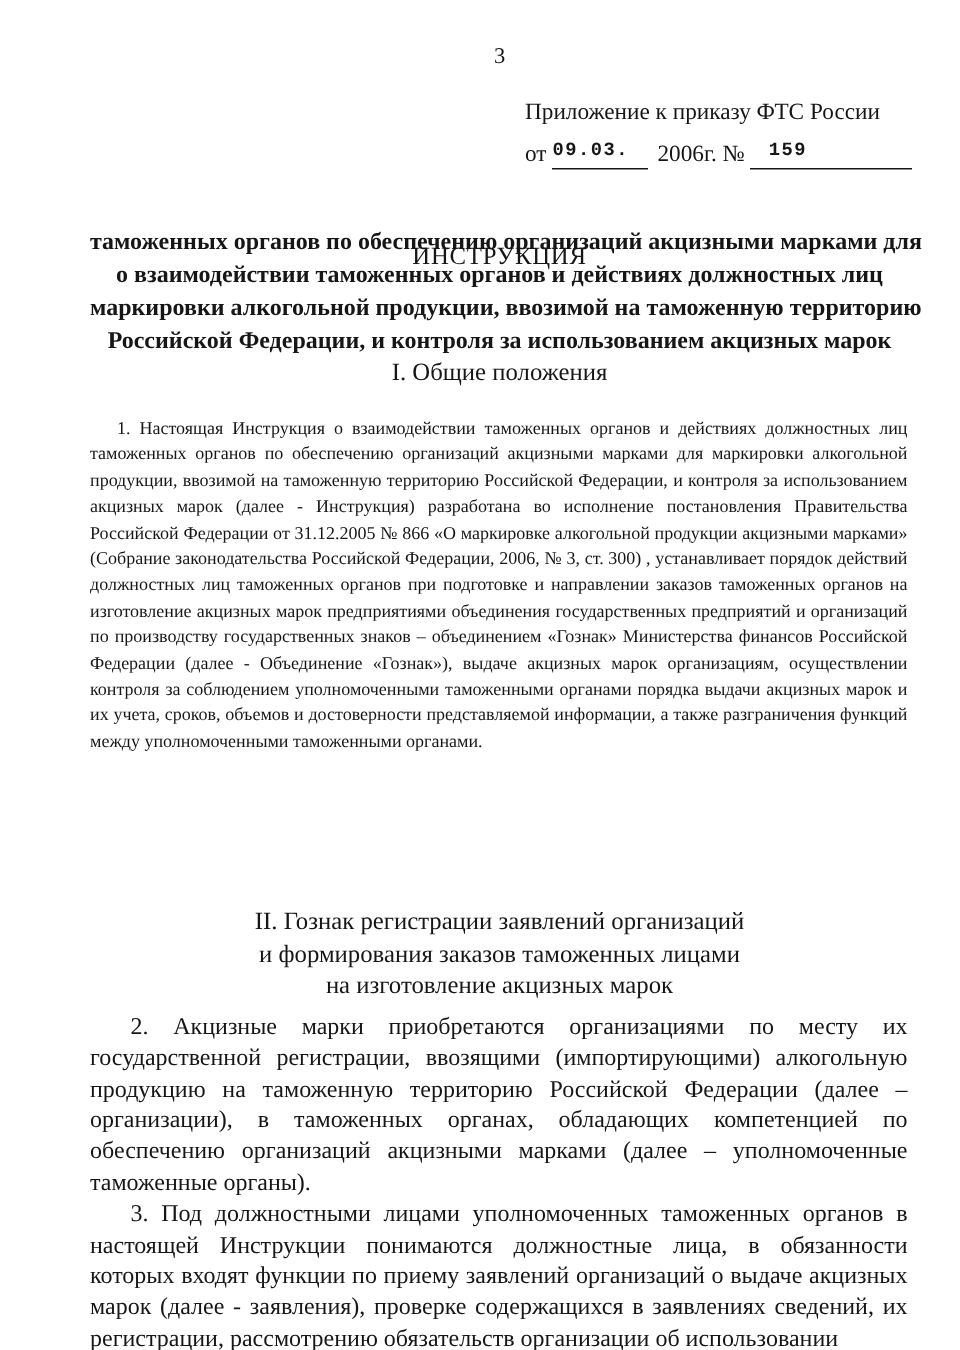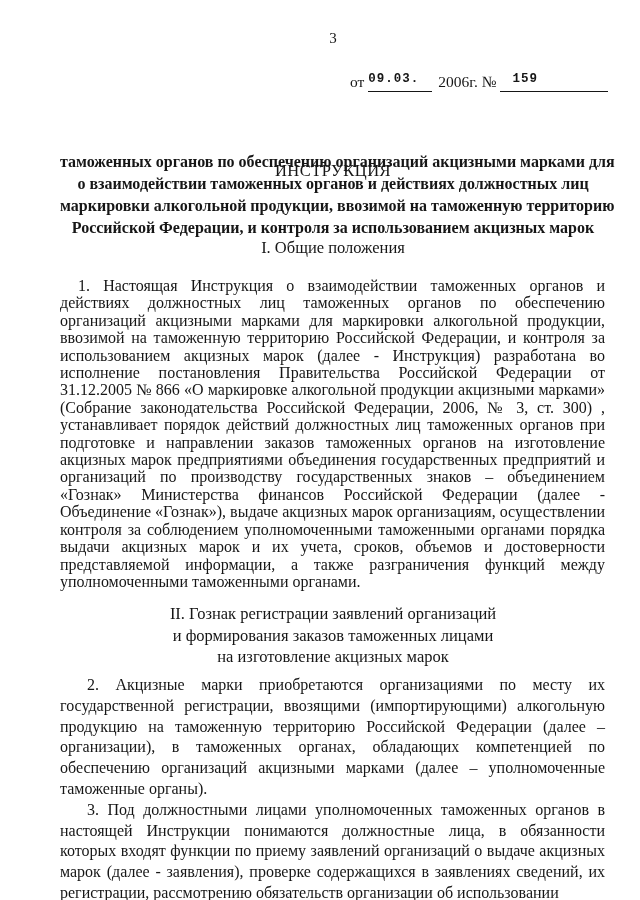--- a/index.html
+++ b/index.html
@@ -69,21 +69,21 @@
     top: 603px;
     font-size: 16.5px;
     line-height: 21.5px;
   }
   .section-heading-2 div { white-space: nowrap; }
   .para-1 {
     position: absolute;
     top: 277px;
     left: 60px;
     width: 545px;
-    font-size: 16px;
+    font-size: 12px;
     line-height: 17.4px;
     text-align: justify;
   }
   .para-1 p { margin: 0; text-indent: 18px; }
   .block-23 {
     position: absolute;
     top: 675px;
     left: 60px;
     width: 545px;
     font-size: 16px;
@@ -93,20 +93,21 @@
   .block-23 p { margin: 0; text-indent: 27px; }
 </style>
 </head>
 <body>
 
 <div class="page">
 
   <div class="centered-block page-number">3</div>
 
   <div class="appendix">
+    <div>Приложение к приказу ФТС России</div>
     <div class="appendix-line2">
       <span>от</span>
       <span class="blank blank-date">09.03.</span>
       <span class="year-label">2006г. №</span>
       <span class="blank blank-number">159</span>
     </div>
   </div>
 
   <div class="centered-block doc-title">ИНСТРУКЦИЯ</div>
 

